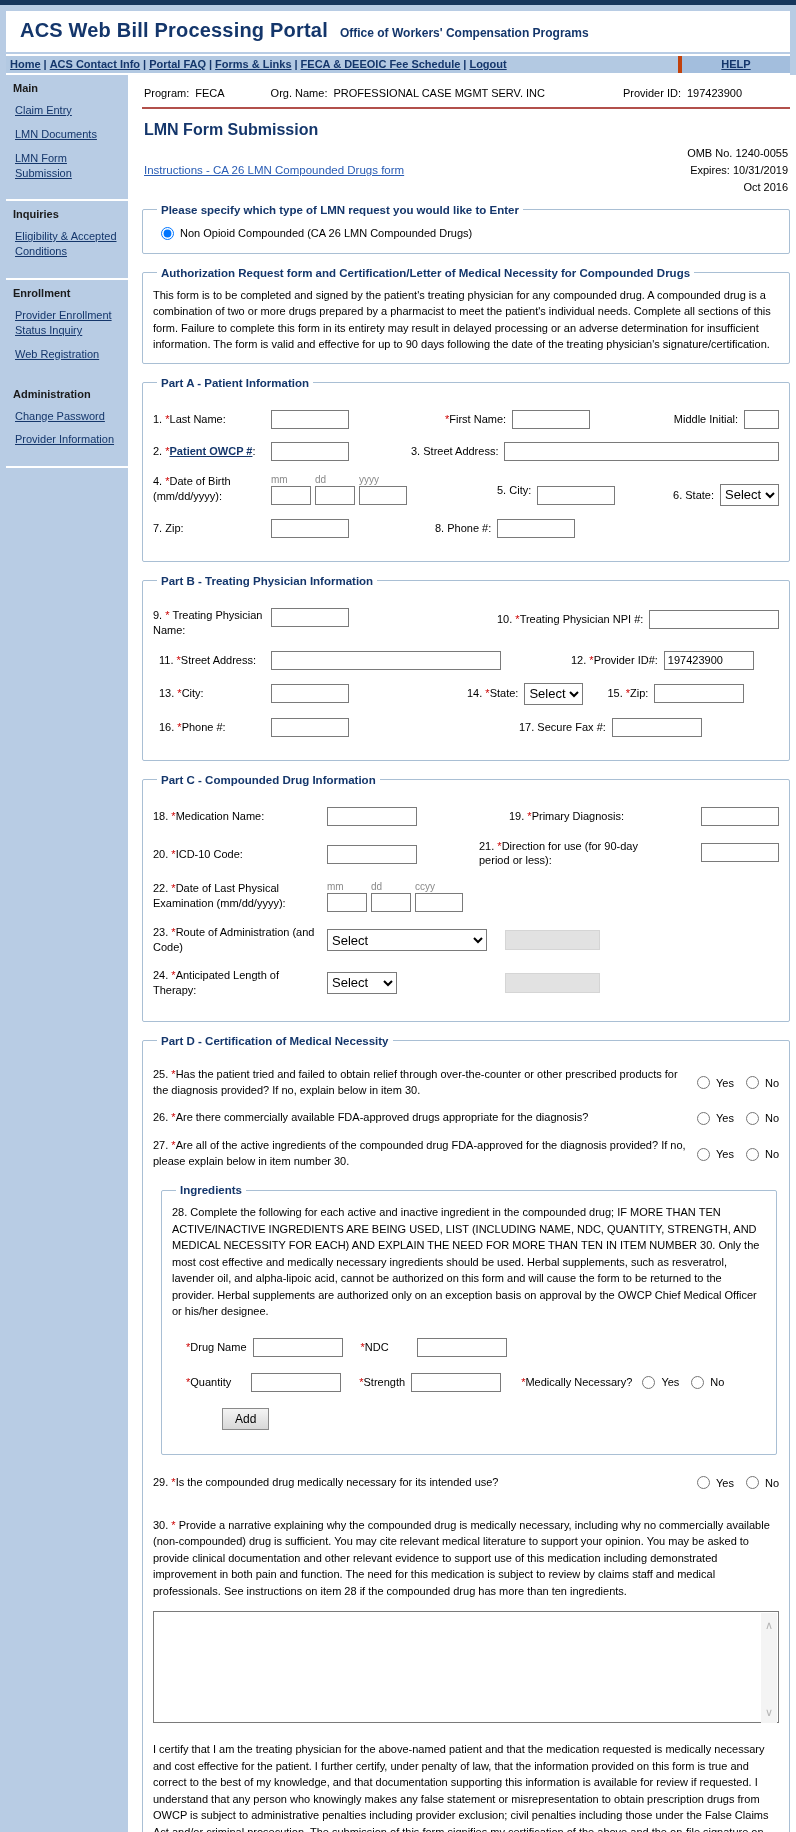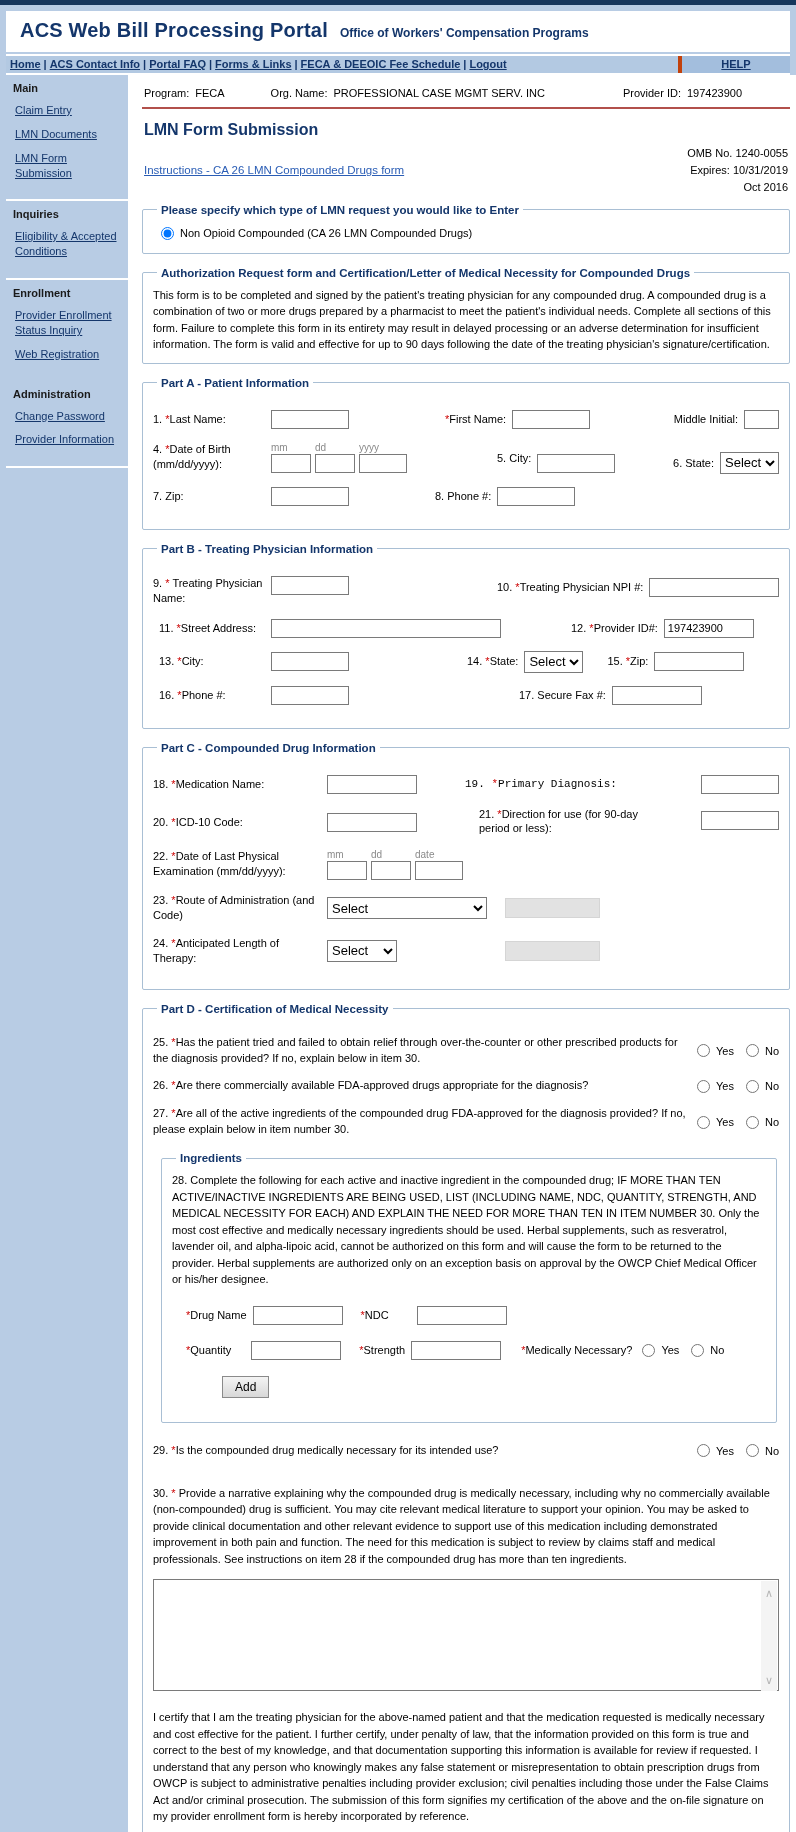--- a/index.html
+++ b/index.html
@@ -167,20 +167,30 @@
         </span>
         <input class="in w78" type="text" style="">
         <span class="lbl" style="margin-left:96px;">
           <span class="st">*</span><span>First Name:</span>
         </span>
         <input class="in w78" type="text" style="">
         <span class="lbl" style="margin-left:auto;">Middle Initial:</span>
         <input class="in w35" type="text" style="">
       </div>
 
+      <div class="row">
+        <span class="lbl" style="width:112px;">
+          <span>2.</span> <span class="st">*</span><a class="link-lbl">Patient OWCP #</a><span>:</span>
+        </span>
+        <input class="in w78" type="text" style="">
+        <span class="lbl" style="margin-left:62px;">
+          <span>3.</span> <span>Street Address:</span>
+        </span>
+        <input class="in w250" type="text" style="flex: 1 1 0%;">
+      </div>
 
       <div class="row top">
         <span class="lbl" style="width:112px;">
           <span>4.</span> <span class="st">*</span><span>Date of Birth</span><br>
           <span>(mm/dd/yyyy):</span>
         </span>
         <div class="dategrp">
           <div class="dcell">
               <span class="hint">mm</span>
               <input class="in w40" type="text" style="">
@@ -273,21 +283,21 @@
     </fieldset>
 
     <fieldset>
       <legend>Part C - Compounded Drug Information</legend>
 
       <div class="row">
         <span class="lbl" style="width:168px;">
           <span>18.</span> <span class="st">*</span><span>Medication Name:</span>
         </span>
         <input class="in w90" type="text" style="">
-        <span class="lbl" style="margin-left:48px;font-family:Liberation Mono, monospace;">
+        <span class="lbl" style="margin-left:92px;">
           <span>19.</span> <span class="st">*</span><span>Primary Diagnosis:</span>
         </span>
         <input class="in w78" type="text" style="margin-left: auto;">
       </div>
 
       <div class="row top">
         <span class="lbl" style="width:168px; margin-top:8px;">
           <span>20.</span> <span class="st">*</span><span>ICD-10 Code:</span>
         </span>
         <input class="in w90" type="text" style="margin-top: 6px;">
@@ -304,21 +314,21 @@
         <div class="dategrp">
           <div class="dcell">
               <span class="hint">mm</span>
               <input class="in w40" type="text" style="">
             </div>
           <div class="dcell">
               <span class="hint">dd</span>
               <input class="in w40" type="text" style="">
             </div>
           <div class="dcell">
-              <span class="hint">date</span>
+              <span class="hint">ccyy</span>
               <input class="in w48" type="text" style="">
             </div>
         </div>
       </div>
 
       <div class="row">
         <span class="lbl" style="width:168px;">
           <span>23.</span> <span class="st">*</span><span>Route of Administration (and Code)</span>
         </span>
         <select style="width:160px;">

